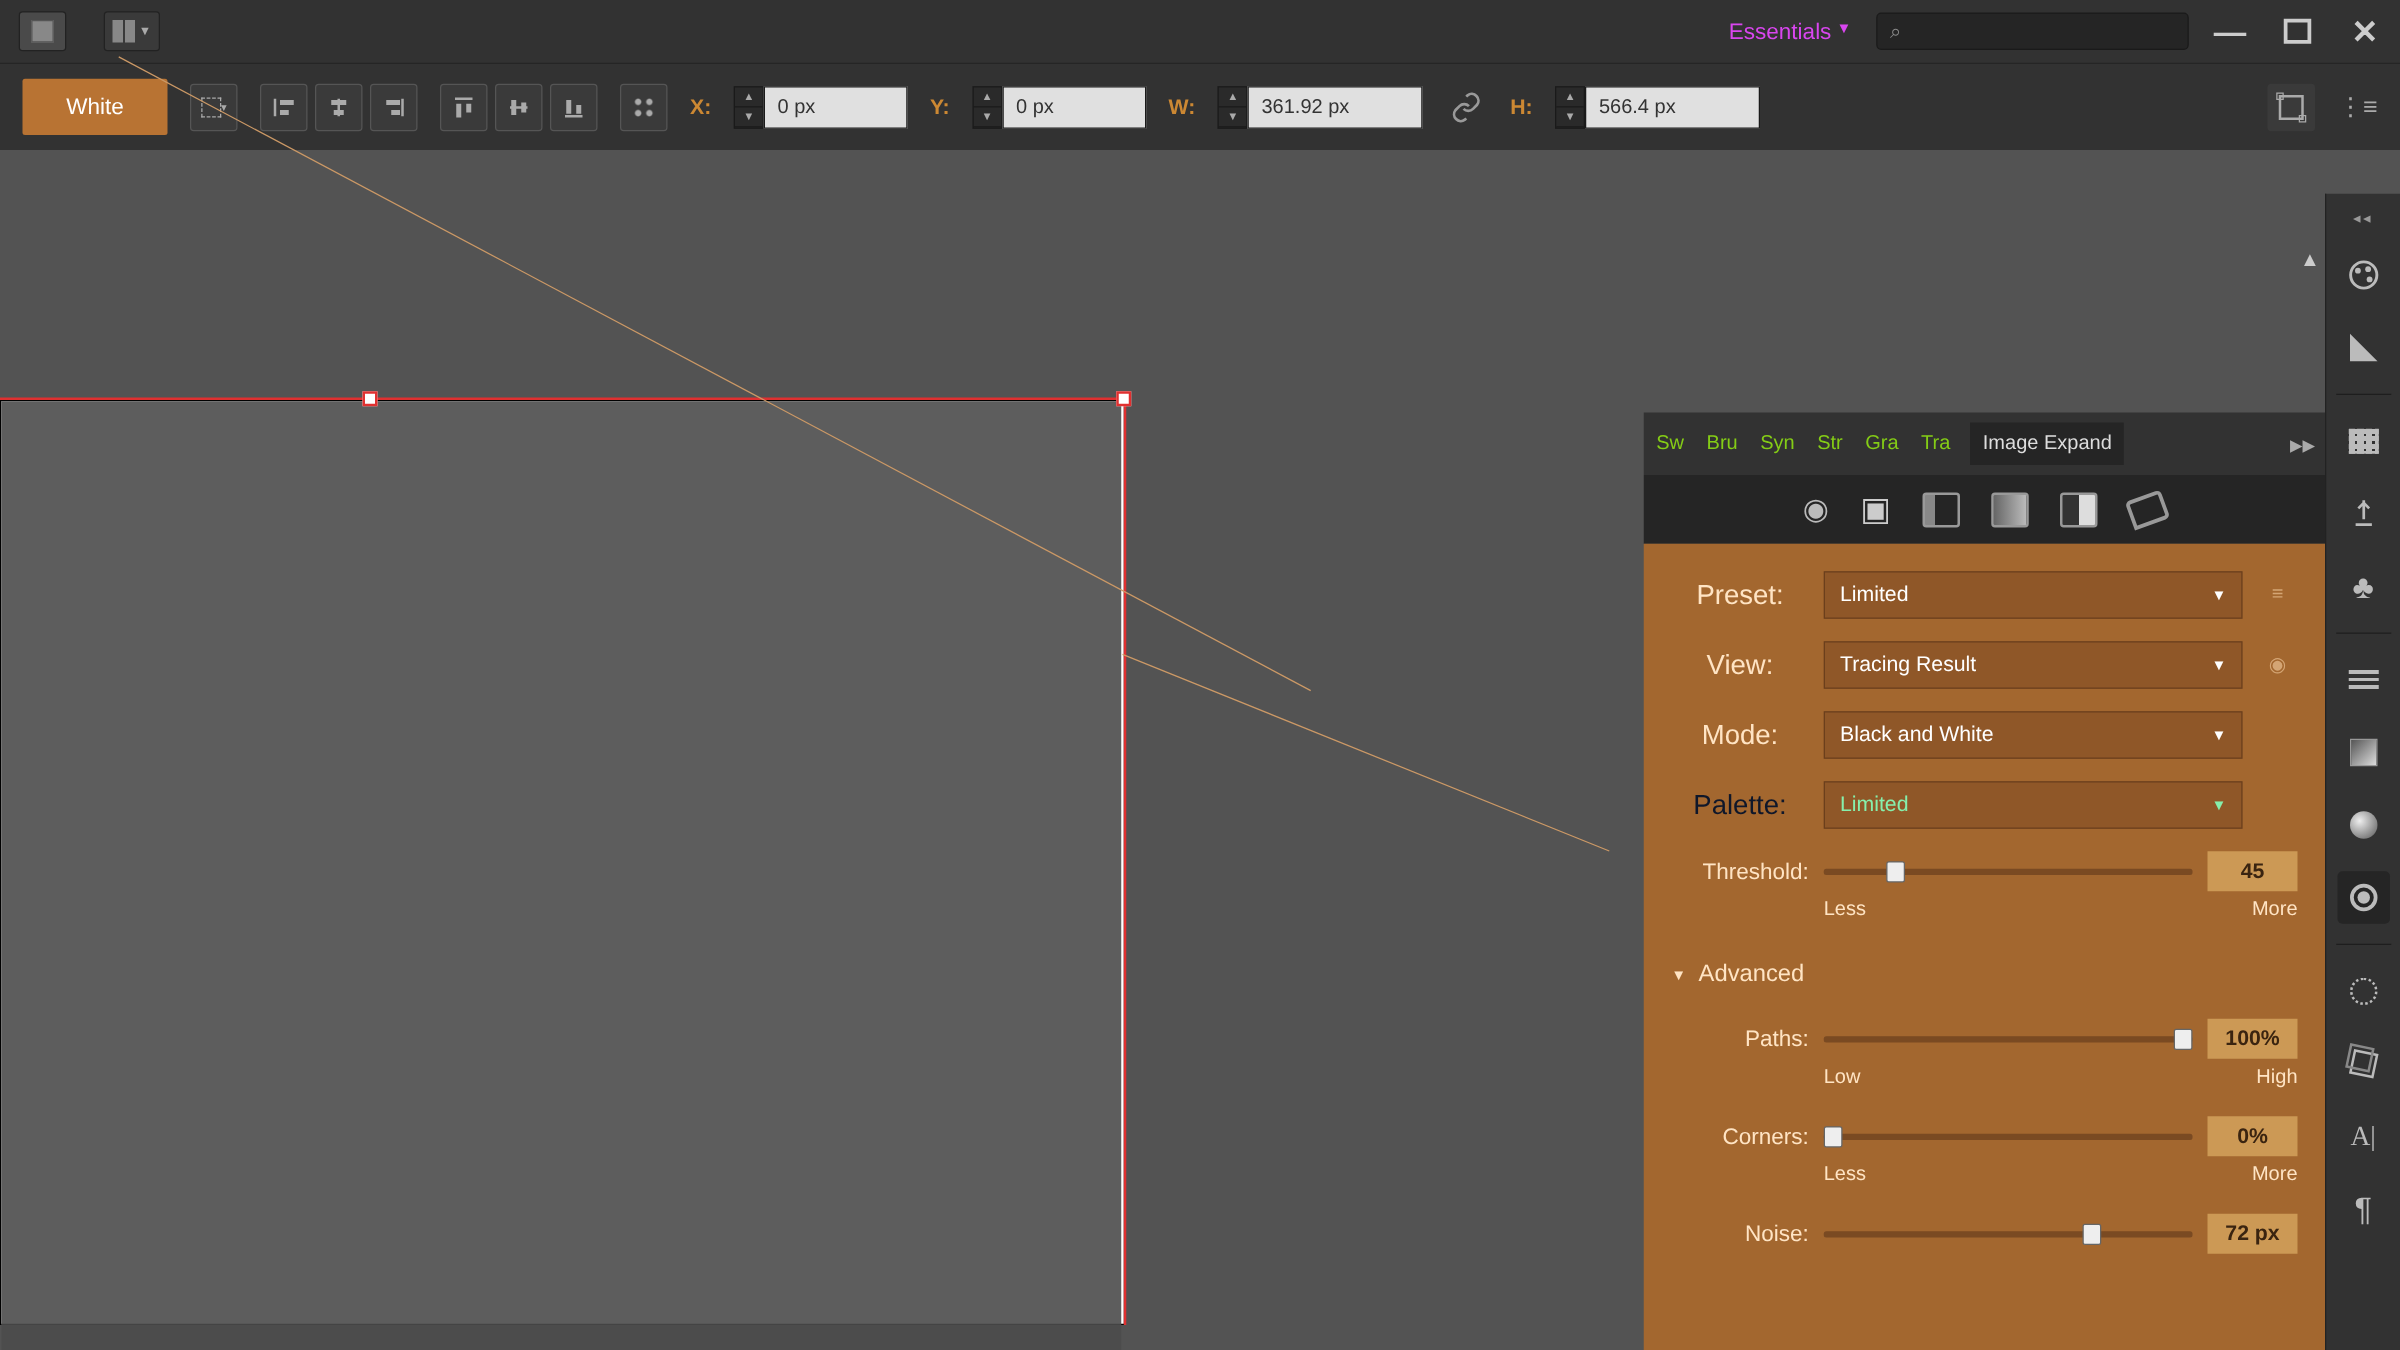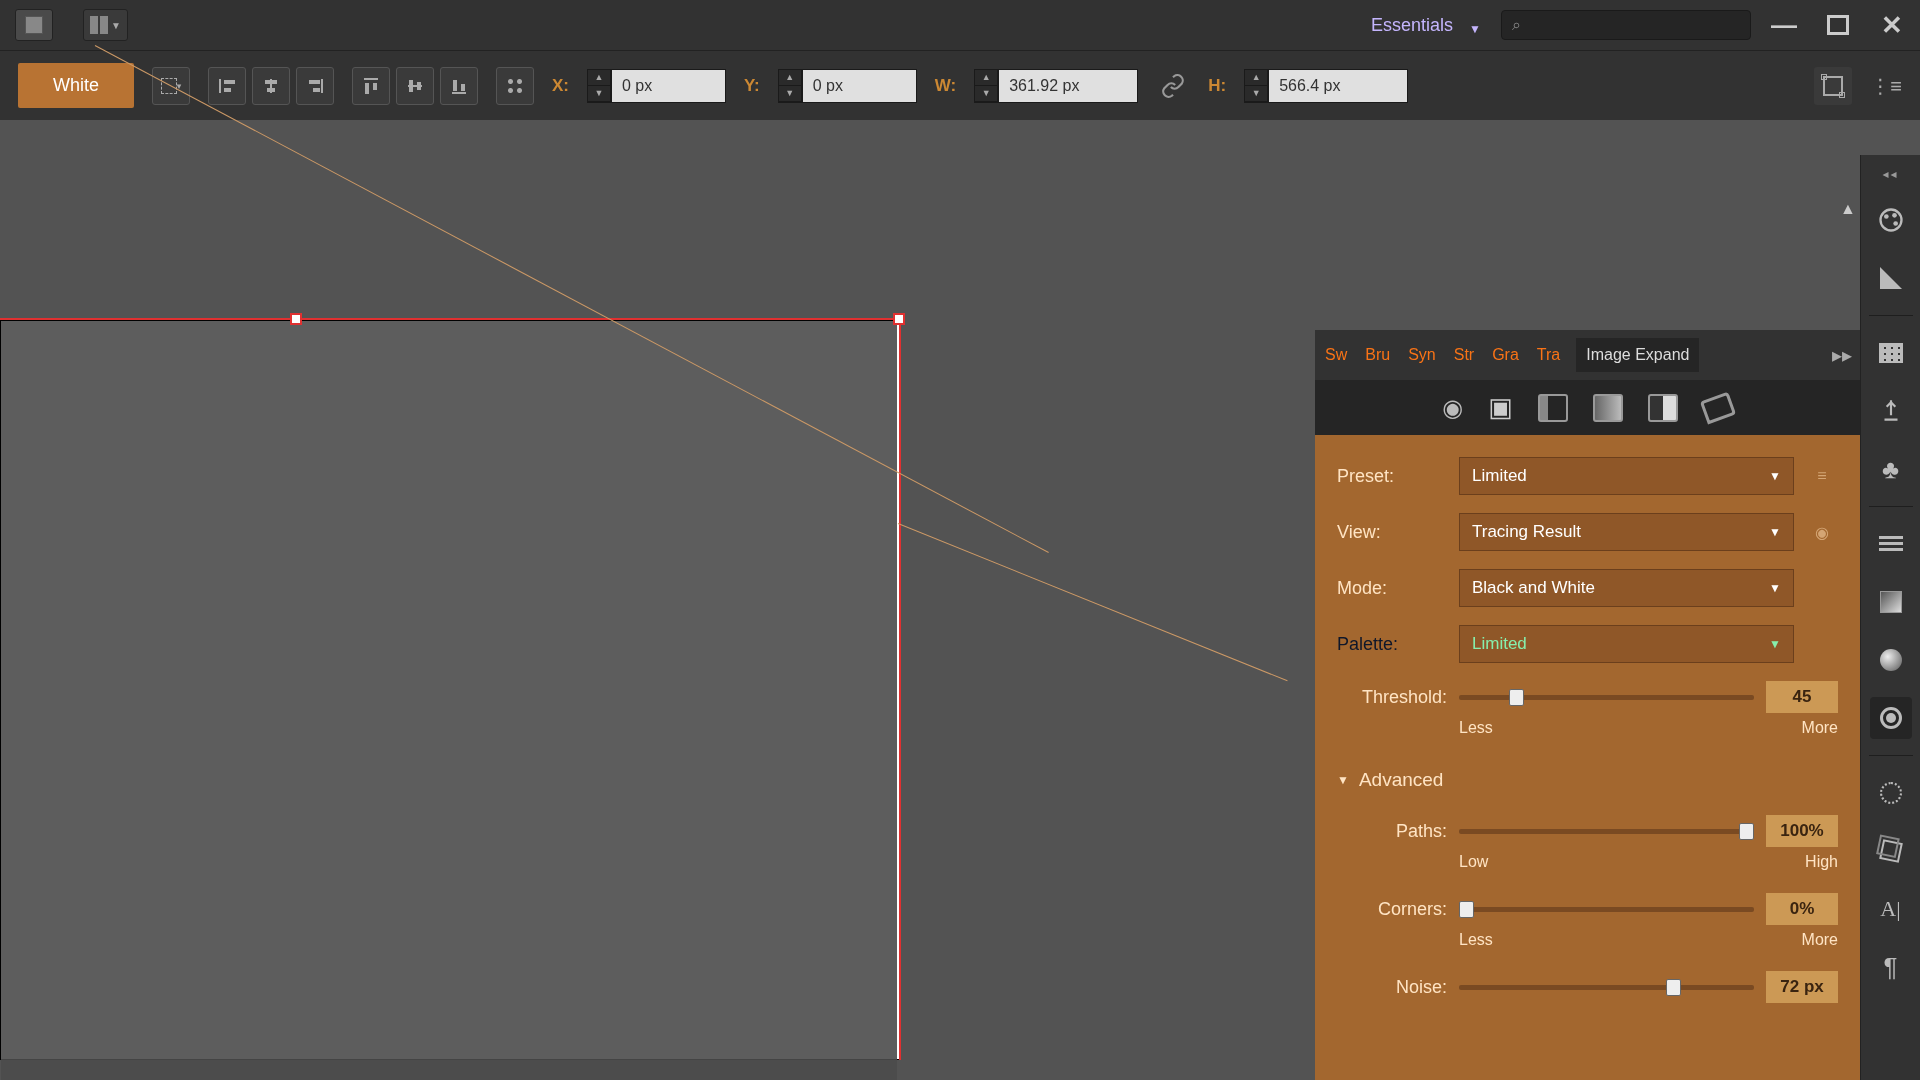--- a/index.html
+++ b/index.html
@@ -3,51 +3,51 @@
 <meta charset="utf-8">
 <style>
 *{margin:0;padding:0;box-sizing:border-box;font-family:Arial,sans-serif;user-select:none}
 body{background:#535353;width:1920px;height:1080px;overflow:hidden;position:relative}
 .top-bar{height:50px;background:#323232;display:flex;align-items:center;padding:0 15px;justify-content:space-between}
 .top-left{display:flex;gap:30px;align-items:center}
 .logo-box{width:38px;height:32px;background:#4a4a4a;border:1px solid #222;border-radius:3px;display:flex;align-items:center;justify-content:center}
 .arrange-btn{width:45px;height:32px;background:#3a3a3a;border:1px solid #222;border-radius:3px;display:flex;align-items:center;justify-content:center;gap:3px}
 .arrange-ico{width:18px;height:18px;background:linear-gradient(90deg,#888 0%,#888 45%,transparent 45%,transparent 55%,#888 55%)}
 .top-right{display:flex;gap:20px;align-items:center}
-.workspace-dd{color:#c4b5fd;font-size:18px;display:flex;align-items:flex-end;gap:16px}
+.workspace-dd{color:#d946ef;font-size:18px;display:flex;align-items:flex-start;gap:4px}
 .search-box{width:250px;height:30px;background:#252525;border:1px solid #1a1a1a;border-radius:4px;display:flex;align-items:center;padding:0 10px;color:#888}
 .win-controls{display:flex;gap:30px;align-items:center}
 .win-btn{width:26px;height:26px;color:#ccc;font-size:26px;display:flex;align-items:center;justify-content:center;font-weight:bold}
 .control-bar{height:70px;background:#323232;display:flex;align-items:center;padding:0 18px;gap:18px;border-top:1px solid #222}
 .expand-btn{background:#b87333;color:#fff;padding:12px 35px;font-size:18px;border:none;border-radius:2px}
 .tool-btn{width:38px;height:38px;border:1px solid #555;background:#3a3a3a;border-radius:3px;display:flex;align-items:center;justify-content:center;color:#aaa}
 .tool-group{display:flex;gap:6px}
 .coord-label{color:#cc8833;font-size:17px;font-weight:bold}
 .coord-input{display:flex;align-items:center}
 .stepper{display:flex;flex-direction:column;background:#2a2a2a;border:1px solid #1a1a1a;width:24px;height:34px}
 .stepper span{flex:1;display:flex;align-items:center;justify-content:center;color:#aaa;font-size:9px;border-bottom:1px solid #1a1a1a}
 .num-input{width:115px;height:34px;background:#e0e0e0;border:1px solid #1a1a1a;color:#333;padding:0 10px;font-size:16px}
 .num-input.wide{width:140px}
 .link-icon{width:34px;height:34px;display:flex;align-items:center;justify-content:center;color:#888}
 .canvas-area{position:absolute;top:120px;left:0;width:1260px;height:960px;background:#535353}
 .artboard{position:absolute;top:200px;left:0;width:900px;height:740px;background:#fff;border:1px solid #000}
 .sel-handle{position:absolute;width:12px;height:12px;background:#fff;border:2px solid #e03030}
 .sel-border{position:absolute;border:2px solid #e03030;pointer-events:none}
 .guide-line{position:absolute;border-top:1px solid #cc9966;transform-origin:left center}
 .panel-tabs{position:absolute;top:330px;right:60px;width:545px;height:50px;background:#323232;display:flex;align-items:center;padding:0 8px;gap:14px}
-.panel-tab{color:#f97316;font-size:16px;padding:4px 2px}
+.panel-tab{color:#84cc16;font-size:16px;padding:4px 2px}
 .panel-tab.active{color:#ddd;background:#252525;padding:8px 10px}
 .tab-expand{margin-left:auto;color:#aaa;font-size:20px}
 .trace-icons{position:absolute;top:380px;right:60px;width:545px;height:55px;background:#252525;display:flex;align-items:center;justify-content:center;gap:25px}
 .trace-ico{width:30px;height:28px;border:2px solid #999;border-radius:3px}
 .trace-auto{color:#bbb;font-size:24px}
 .trace-tag{width:30px;height:24px;border:3px solid #999;transform:rotate(-20deg);border-radius:4px 4px 4px 0}
 .image-trace-panel{position:absolute;top:435px;right:60px;width:545px;height:645px;background:#a3672f;padding:22px 22px;color:#fff}
 .it-row{display:flex;align-items:center;margin-bottom:18px;gap:12px}
-.it-label{width:110px;text-align:left;font-size:18px;color:#ffe4c4}
+.it-label{width:110px;text-align:center;font-size:22px;color:#ffe4c4}
 .it-label.muted{color:#0f172a}
 .it-select{flex:1;height:38px;background:#8f5728;border:1px solid #6b3f1c;display:flex;align-items:center;justify-content:space-between;padding:0 12px;color:#fff;font-size:17px}
 .it-select.muted{color:#86efac}
 .it-opts{width:32px;height:32px;display:flex;align-items:center;justify-content:center;color:#d4a574}
 .slider-row{display:flex;align-items:center;gap:12px;margin-bottom:6px}
 .slider-label{width:110px;text-align:right;font-size:18px;color:#ffe4c4}
 .slider-track{flex:1;height:5px;background:#7a4a22;position:relative;border-radius:2px}
 .slider-thumb{position:absolute;top:-6px;width:15px;height:17px;background:#eee;border:1px solid #666;border-radius:2px}
 .slider-val{width:72px;height:32px;background:#cc9955;color:#3a2410;display:flex;align-items:center;justify-content:center;font-size:17px;font-weight:bold}
 .slider-legend{display:flex;justify-content:space-between;padding:0 0 22px 122px;font-size:16px;color:#ffe4c4}

